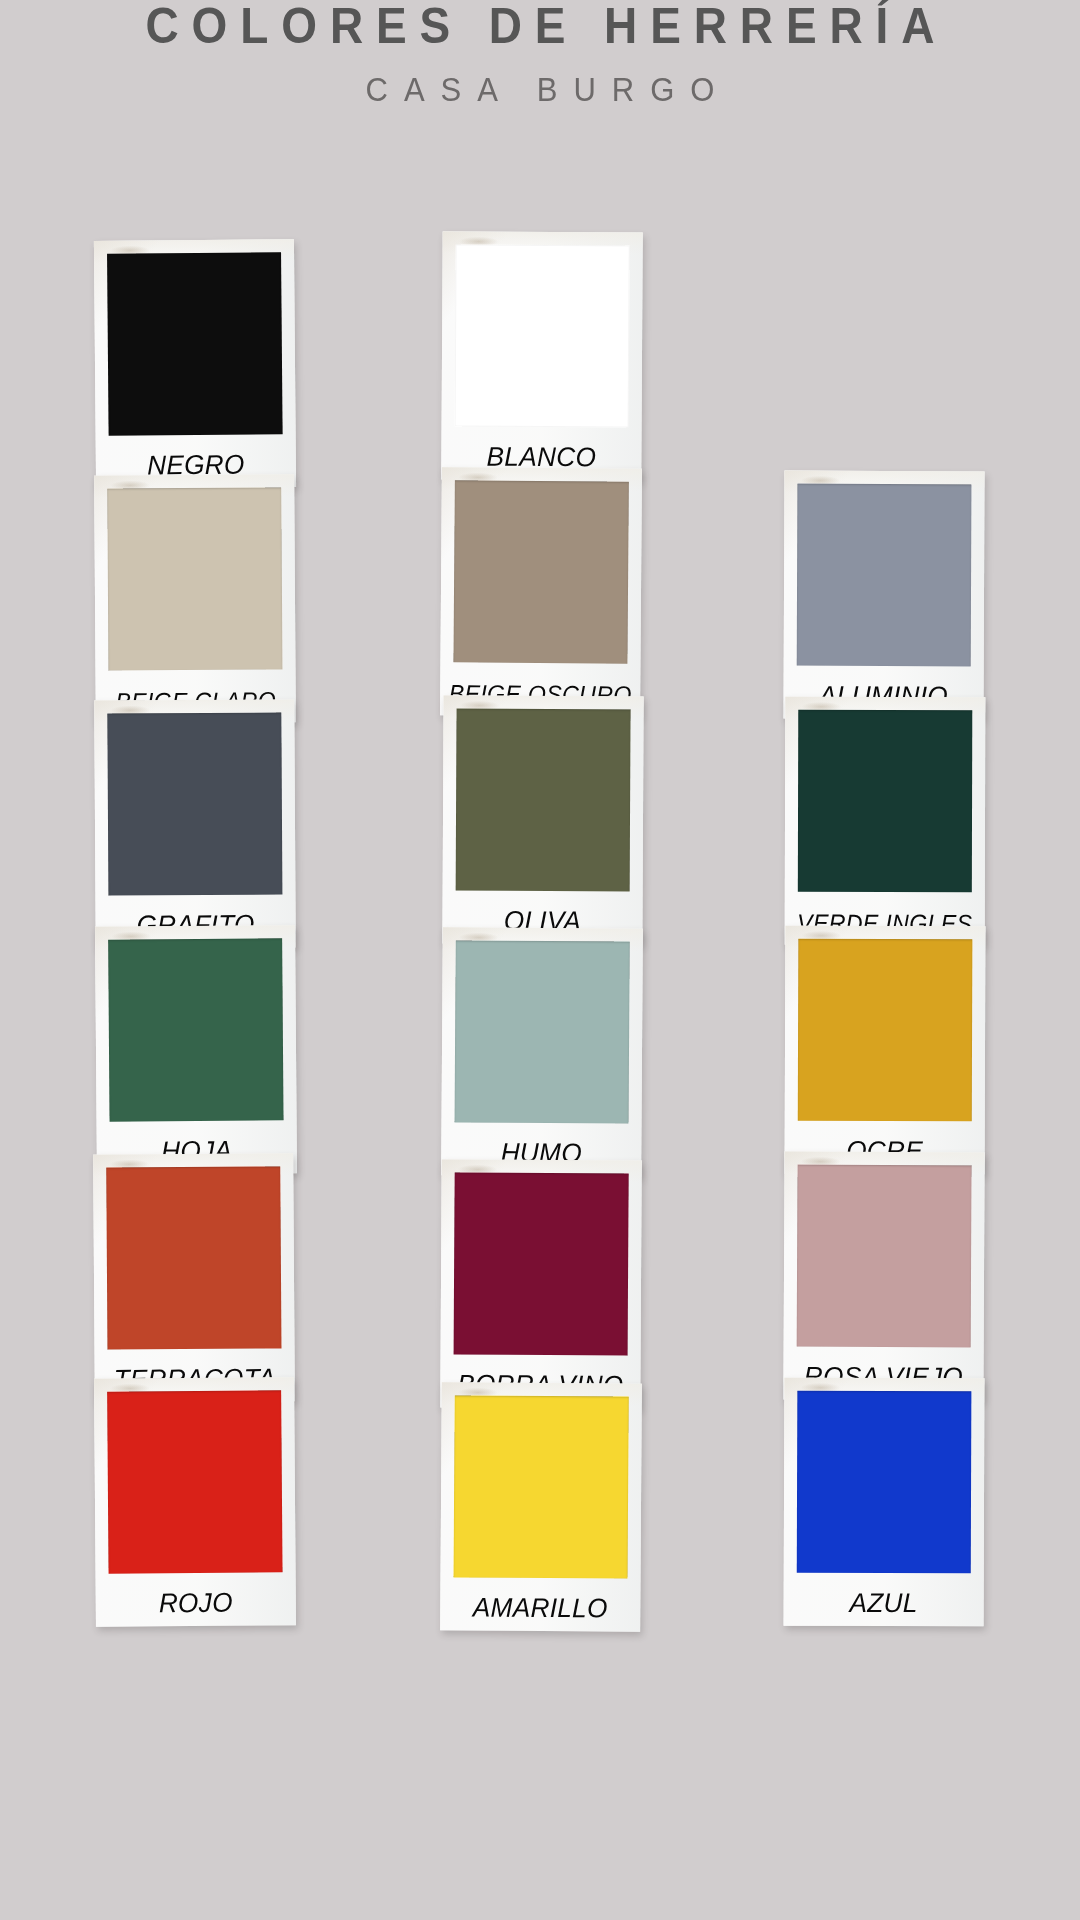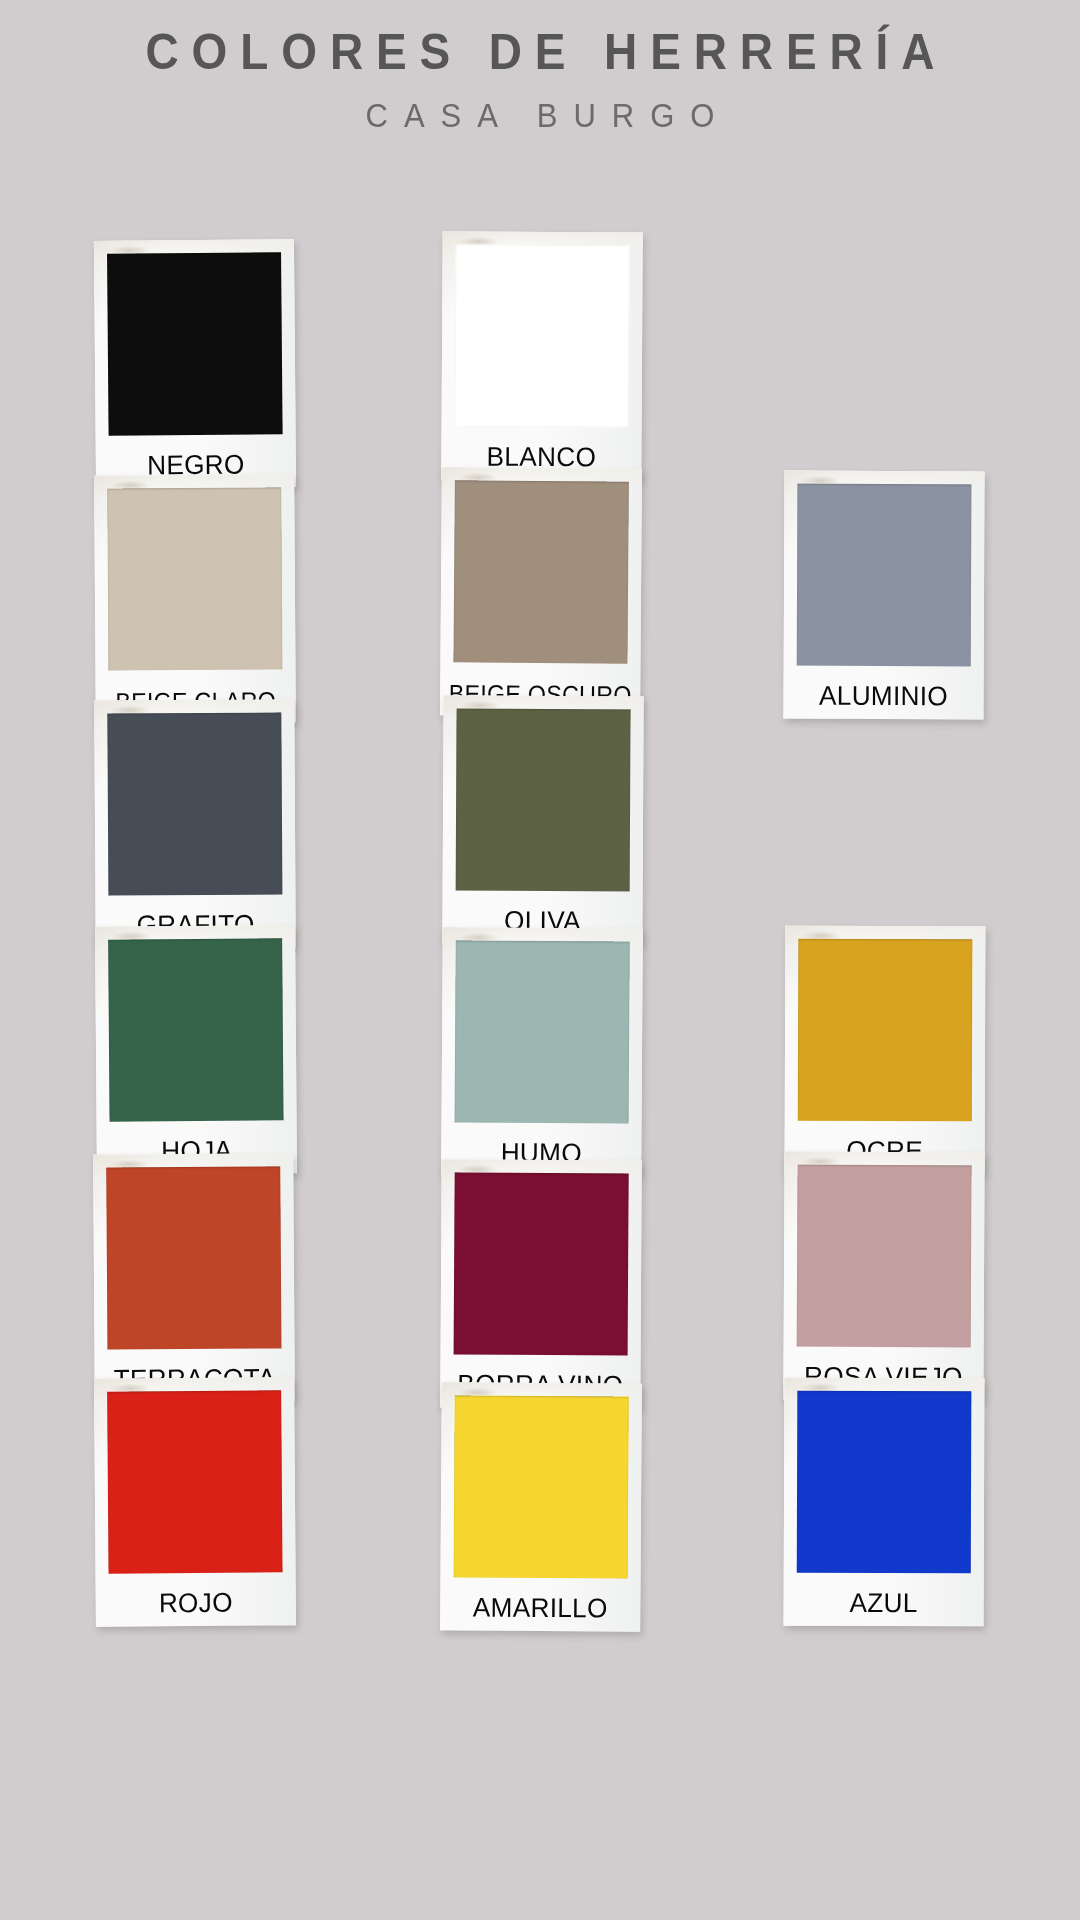--- a/index.html
+++ b/index.html
@@ -15,21 +15,20 @@
     position: relative;
   }
 
   
   .header {
     position: absolute;
     top: 0;
     left: 0;
     width: 1080px;
     text-align: center;
-    padding-top: 26px;
   }
   .title {
     font-family: "Liberation Sans", sans-serif;
     font-size: 50px;
     font-weight: bold;
     color: #565656;
     letter-spacing: 14px;
     text-indent: 14px;
     line-height: 1.05;
     transform: scaleX(0.92);
@@ -49,20 +48,21 @@
     white-space: nowrap;
   }
 
   
   .grid {
     position: absolute;
     top: 232px;
     left: 0;
     width: 1080px;
     height: 1650px;
+    font-style: italic;
   }
 
   .card {
     position: absolute;
     width: 200px;
     height: 248px;
     background: #fbfbfa;
     box-sizing: border-box;
     padding: 13px 13px 0 13px;
     box-shadow: 2px 4px 7px rgba(60,55,55,0.22);
@@ -148,20 +148,24 @@
       <div class="card-label">ALUMINIO</div>
     </div>
     <div class="card" style="left: 95px; top: 468px; transform: rotate(-0.35deg);">
       <div class="swatch" style="background: rgb(71, 77, 87);"></div>
       <div class="card-label">GRAFITO</div>
     </div>
     <div class="card" style="left: 443px; top: 464px; transform: rotate(0.3deg);">
       <div class="swatch" style="background: rgb(94, 98, 69);"></div>
       <div class="card-label">OLIVA</div>
     </div>
+    <div class="card" style="left: 785px; top: 465px; transform: rotate(0.15deg);">
+      <div class="swatch" style="background: rgb(23, 58, 51);"></div>
+      <div class="card-label tight">VERDE INGLES</div>
+    </div>
     <div class="card" style="left: 96px; top: 694px; transform: rotate(-0.45deg);">
       <div class="swatch" style="background: rgb(53, 100, 75);"></div>
       <div class="card-label">HOJA</div>
     </div>
     <div class="card" style="left: 442px; top: 696px; transform: rotate(0.4deg);">
       <div class="swatch" style="background: rgb(156, 182, 178);"></div>
       <div class="card-label">HUMO</div>
     </div>
     <div class="card" style="left: 785px; top: 694px; transform: rotate(0.2deg);">
       <div class="swatch" style="background: rgb(216, 163, 31);"></div>

